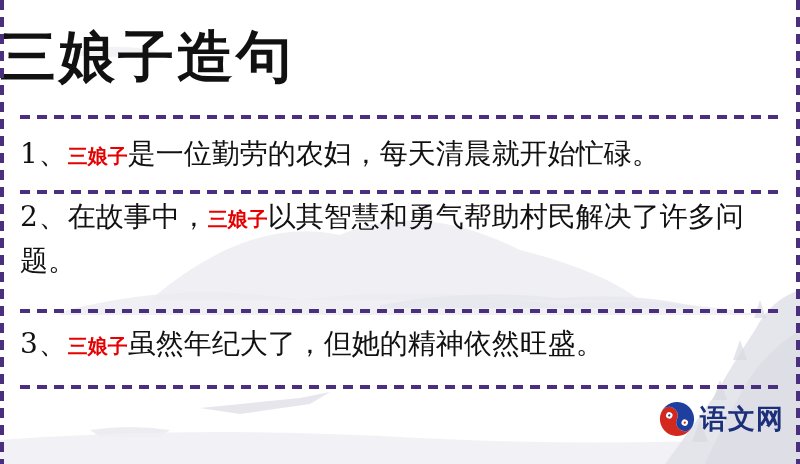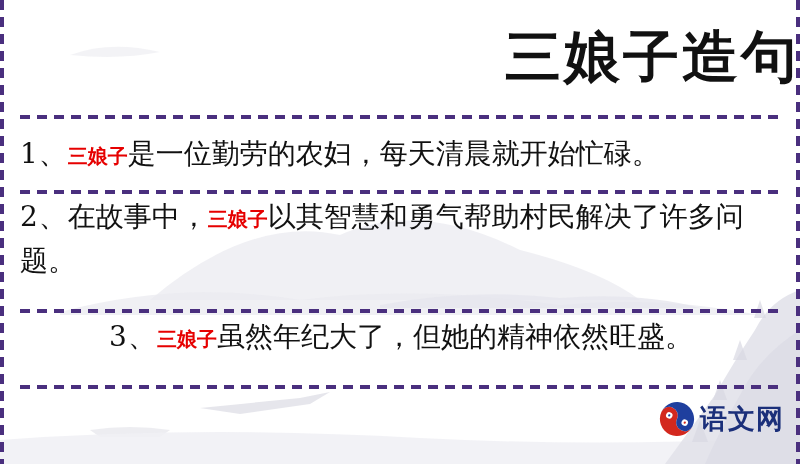--- a/index.html
+++ b/index.html
@@ -35,33 +35,33 @@
     position:absolute;left:20px;width:758px;height:4px;z-index:3;
     background:repeating-linear-gradient(to right,var(--dash) 0 10px,transparent 10px 17px);
   }
   .hline.l1{top:115px;}
   .hline.l2{top:190px;}
   .hline.l3{top:309px;}
   .hline.l4{top:385px;}
 
   .title{
     position:absolute;top:20px;left:0;right:0;z-index:2;
-    text-align:right;
+    text-align:left;
     font-size:56px;font-weight:bold;
     letter-spacing:3px;
     color:var(--ink);
   }
   .sentence{
     position:absolute;left:20px;width:762px;z-index:2;
     font-size:28px;line-height:42px;
     color:var(--ink);
   }
   .sentence.s1{top:133px;}
   .sentence.s2{top:196px;}
-  .sentence.s3{top:316px;text-align:center;}
+  .sentence.s3{top:323px;}
   .kw{
     color:var(--keyword);
     font-weight:bold;
     font-size:20px;
   }
   .num{letter-spacing:1px;}
 
   .logo{
     position:absolute;right:16px;top:400px;z-index:2;
     display:flex;align-items:center;gap:4px;

